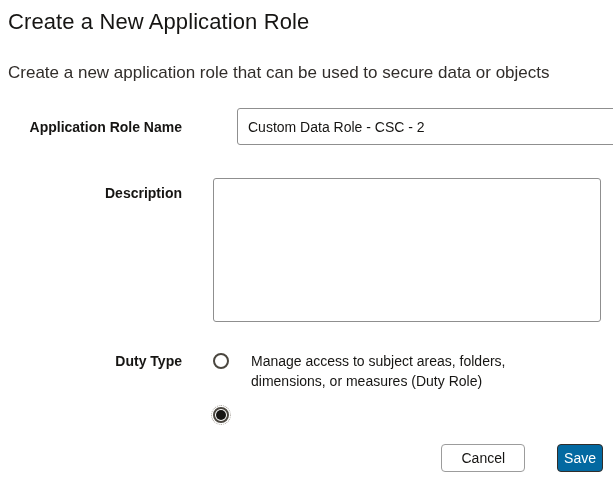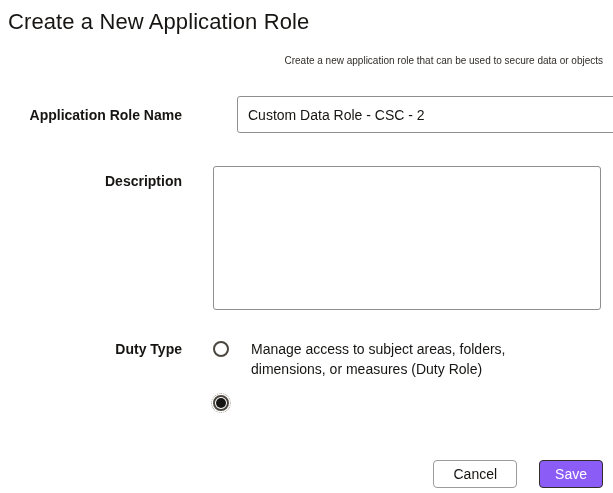--- a/index.html
+++ b/index.html
@@ -14,25 +14,24 @@
   .dialog { width: 613px; height: 493px; padding: 8px 10px 0 8px; }
 
   .dialog-title {
     font-size: 22px;
     font-weight: 400;
     line-height: 28px;
     color: #161513;
     letter-spacing: 0.1px;
   }
   .dialog-subtitle {
-    margin-top: 16px;
-    font-size: 10px;
+    margin-top: 28px;
+    font-size: 17px;
     line-height: 18px;
     color: #312d2a;
-    text-align: right;
   }
 
   .form { margin-top: 26px; }
   .row {
     display: grid;
     grid-template-columns: 174px 388px;
     column-gap: 31px;
   }
   .row-name { align-items: center; }
   .row-desc { margin-top: 33px; align-items: start; }
@@ -107,43 +106,43 @@
   .radio-label {
     font-size: 14px;
     line-height: 20px;
     color: #161513;
     max-width: 300px;
   }
 
   .footer {
     position: absolute;
     right: 10px;
-    bottom: 5px;
+    bottom: 21px;
     display: flex;
-    gap: 22px;
+    gap: 32px;
   }
   .btn {
     font-family: "Liberation Sans", sans-serif;
     font-size: 14px;
     height: 28px;
     border-radius: 4px;
     cursor: pointer;
     line-height: 1;
   }
   .btn-secondary {
     background: #ffffff;
     color: #161513;
     border: 1px solid #9c9c9c;
     padding: 0 19px;
   }
   .btn-primary {
-    background: #8b5cf6;
+    background: #0369a1;
     color: #ffffff;
     border: 1px solid #312d2a;
-    padding: 0 15px;
+    padding: 0 6px;
   }
 </style>
 </head>
 <body>
 
 <div class="dialog">
 
   <h1 class="dialog-title">Create a New Application Role</h1>
 
   <p class="dialog-subtitle">Create a new application role that can be used to secure data or objects</p>

